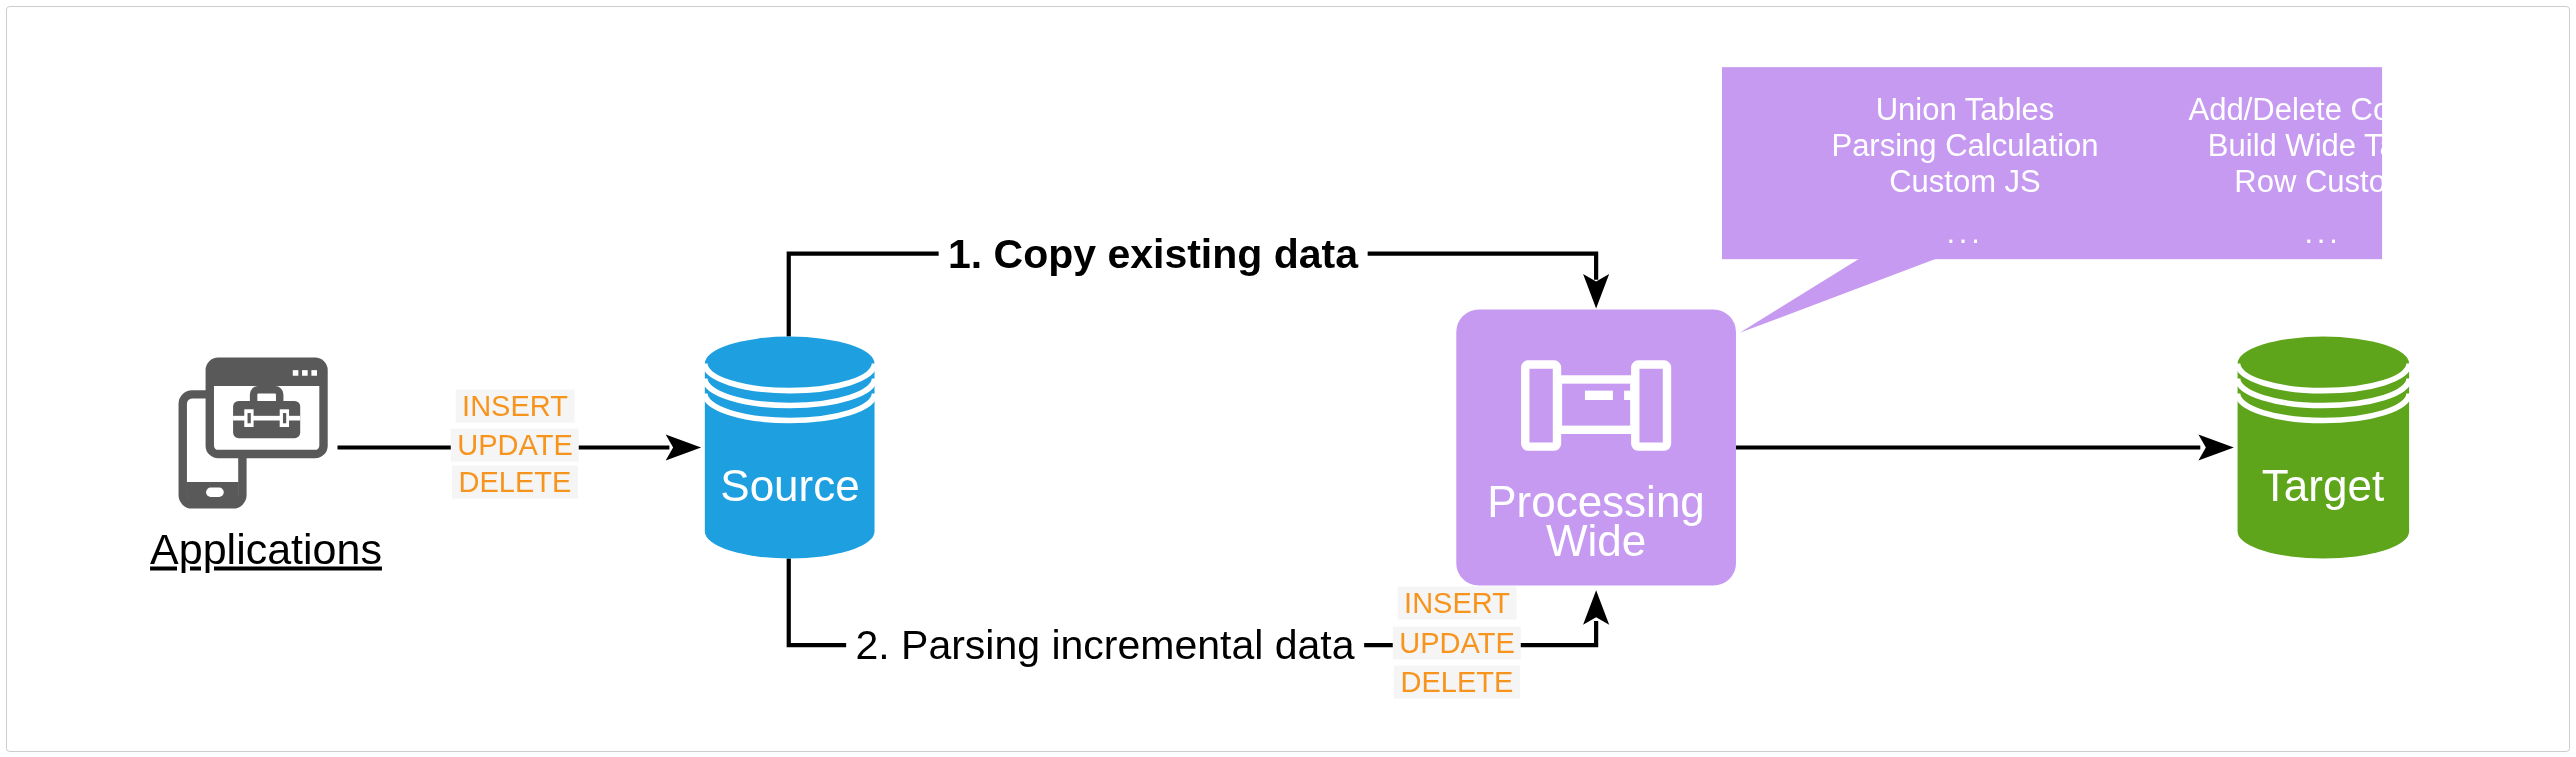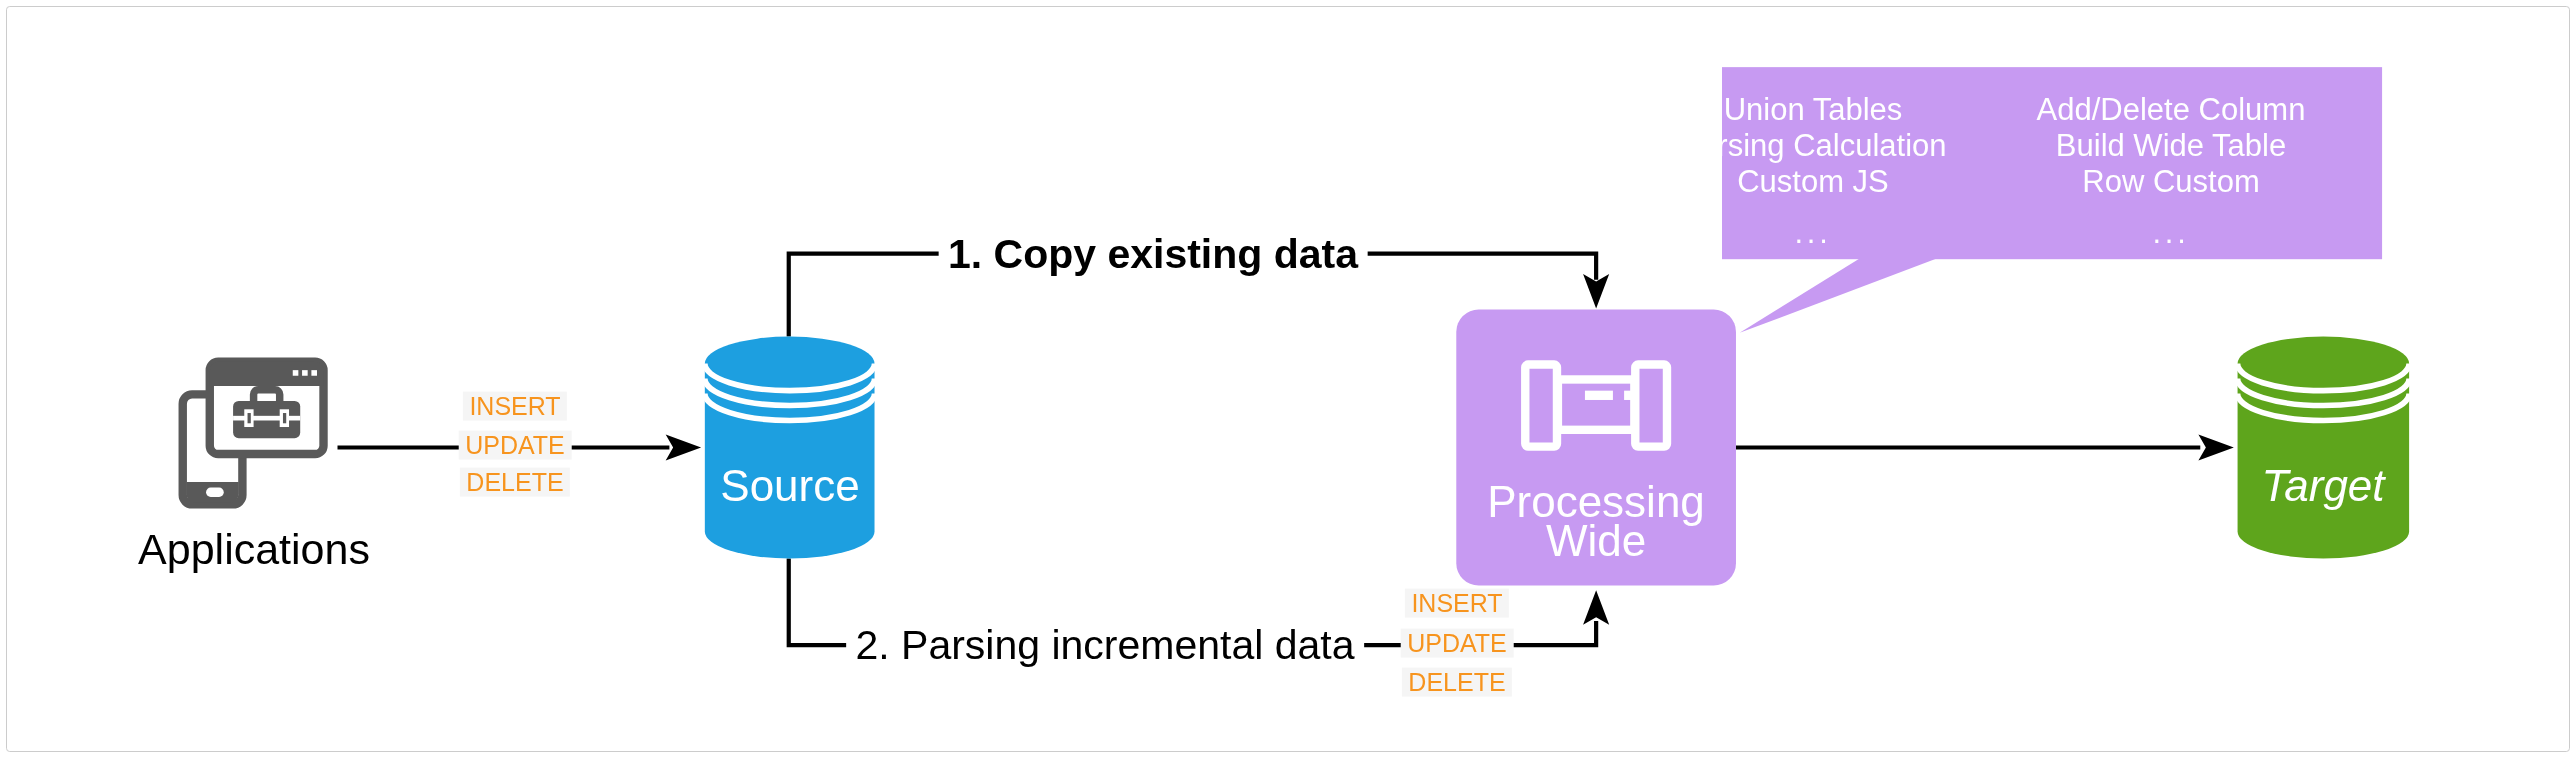--- a/index.html
+++ b/index.html
@@ -9,22 +9,22 @@
   html,body{margin:0;padding:0;background:#ffffff;}
   .stage{position:relative;width:2576px;height:758px;background:#ffffff;overflow:hidden;
          font-family:"Liberation Sans",sans-serif;}
   .frame{position:absolute;left:5.6px;top:5.6px;right:5.6px;bottom:5.6px;
          border:1.9px solid var(--frame);border-radius:3.7px;pointer-events:none;}
   .diagram-svg{position:absolute;left:0;top:0;}
   .label{position:absolute;transform:translate(-50%,-50%);white-space:nowrap;line-height:1;}
   .app-label{font-size:43px;color:#000000;}
   .node-label{font-size:44px;color:#ffffff;}
   .edge-label{font-size:41px;color:#000000;background:#ffffff;padding:1.9px 9.3px;}
-  .crud{font-size:25px;color:var(--orange);background:#f5f5f5;padding:1.9px 6.5px;}
-  .callout-text{position:absolute;left:1634px;top:67px;width:716px;height:192px;
+  .crud{font-size:29px;color:var(--orange);background:#f5f5f5;padding:1.9px 6.5px;}
+  .callout-text{position:absolute;left:1786px;top:67px;width:716px;height:192px;
                 display:flex;color:#ffffff;font-size:31px;}
   .callout-col{flex:1;display:flex;flex-direction:column;align-items:center;
                padding-top:25px;line-height:36px;}
   .callout-row{white-space:nowrap;}
   .callout-ellipsis{margin-top:15px;letter-spacing:3.7px;}
 </style>
 </head>
 <body>
 
 <div class="stage">
@@ -100,21 +100,21 @@
     </g>
 
     <g>
       <path d="M2400,390 A92,29 0 0 1 2584,390 L2584,570 A92,29 0 0 1 2400,570 Z" fill="var(--green)"></path>
       <path d="M2400,390 A92,29 0 0 0 2584,390" stroke="#ffffff" stroke-width="6" fill="none"></path>
       <path d="M2400,406 A92,29 0 0 0 2584,406" stroke="#ffffff" stroke-width="6" fill="none"></path>
       <path d="M2400,422 A92,29 0 0 0 2584,422" stroke="#ffffff" stroke-width="6" fill="none"></path>
     </g>
   </svg>
 
-  <div class="label app-label" style="left:254px;top:549px;">Applications</div>
+  <div class="label app-label" style="left:266px;top:549px;text-decoration:underline;">Applications</div>
 
   <div class="label crud" style="left:515px;top:406px;">INSERT</div>
   <div class="label crud" style="left:515px;top:445px;">UPDATE</div>
   <div class="label crud" style="left:515px;top:482px;">DELETE</div>
 
   <div class="label node-label" style="left:790px;top:486px;">Source</div>
 
   <div class="label edge-label" style="left:1153px;top:254px;font-weight:bold;">1. Copy existing data</div>
 
   <div class="label edge-label" style="left:1105px;top:645px;">2. Parsing incremental data</div>
@@ -134,17 +134,17 @@
       <div class="callout-row callout-ellipsis">...</div>
     </div>
     <div class="callout-col">
       <div class="callout-row">Add/Delete Column</div>
       <div class="callout-row">Build Wide Table</div>
       <div class="callout-row">Row Custom</div>
       <div class="callout-row callout-ellipsis">...</div>
     </div>
   </div>
 
-  <div class="label node-label" style="left:2323px;top:486px;font-style:italic;">Target</div>
+  <div class="label node-label" style="left:2323px;top:486px;">Target</div>
 
   <div class="frame"></div>
 </div>
 
 
 </body></html>

